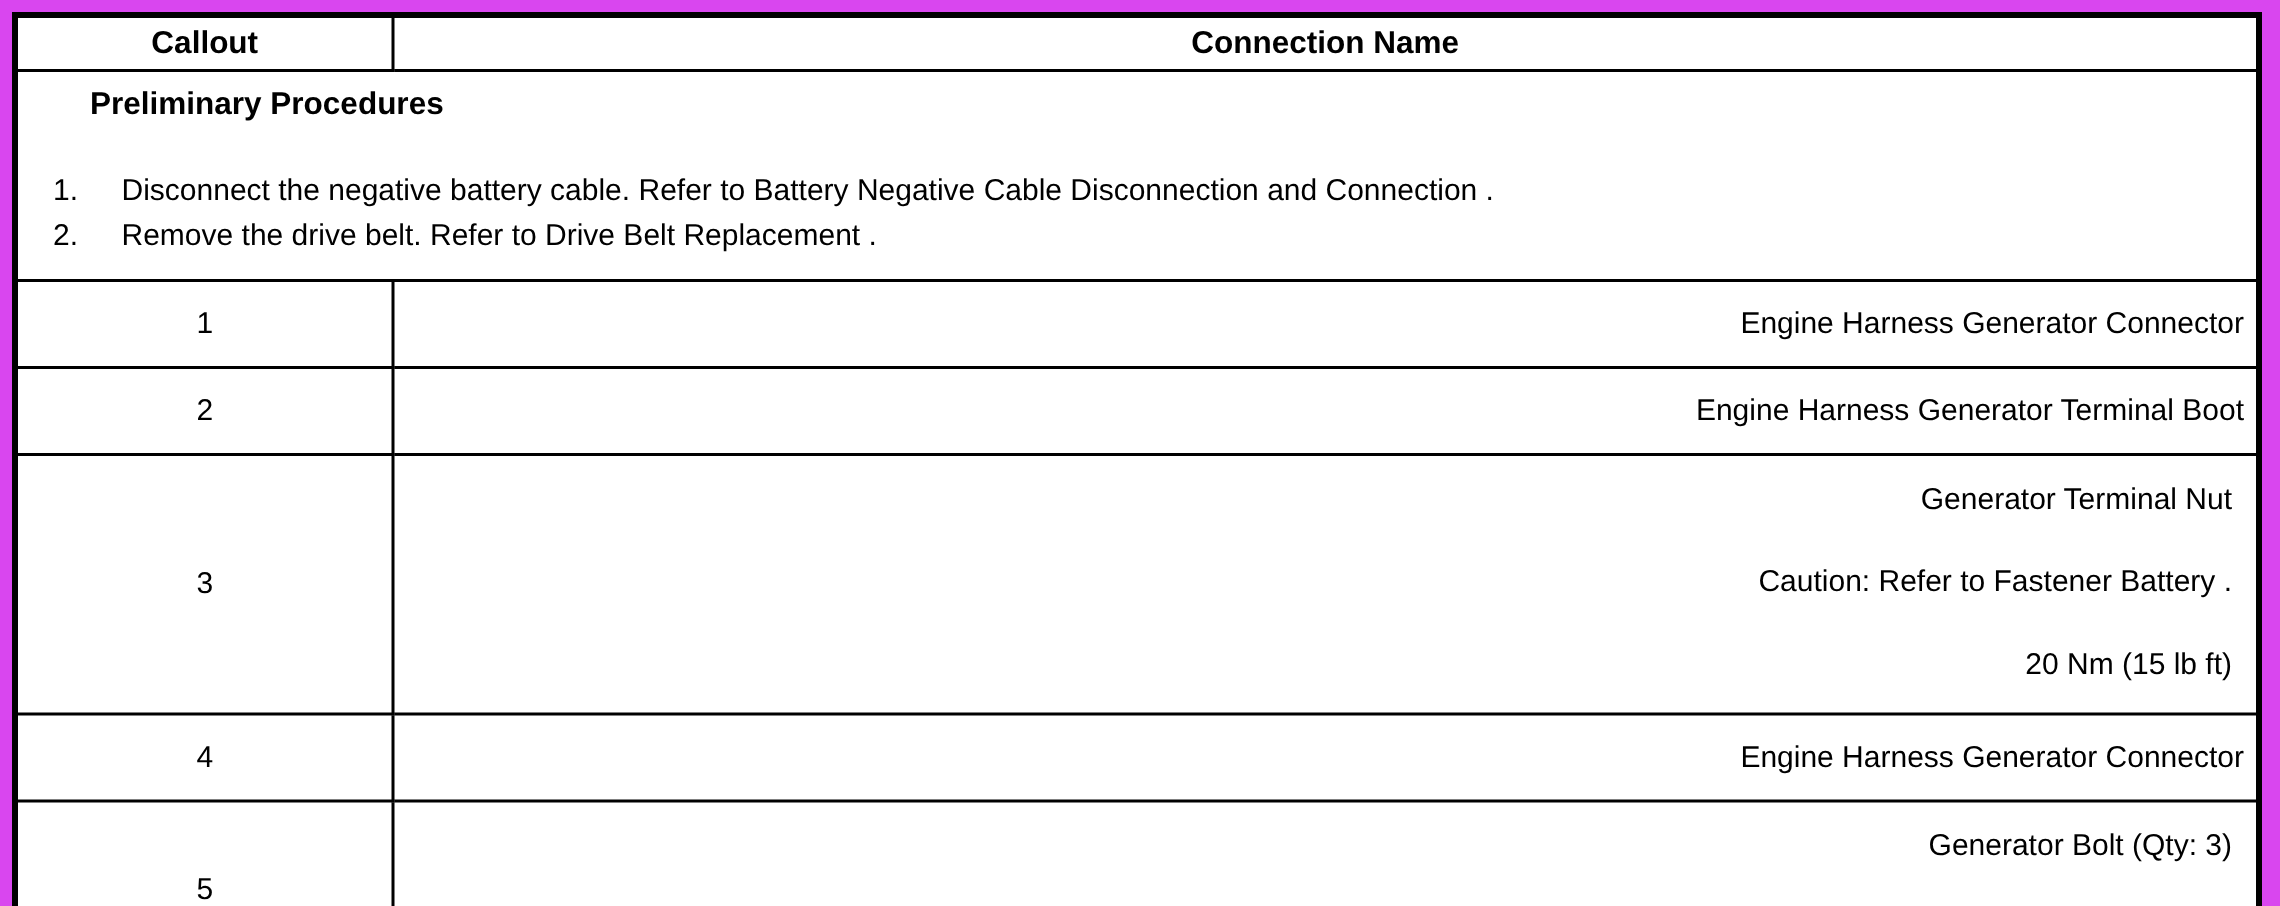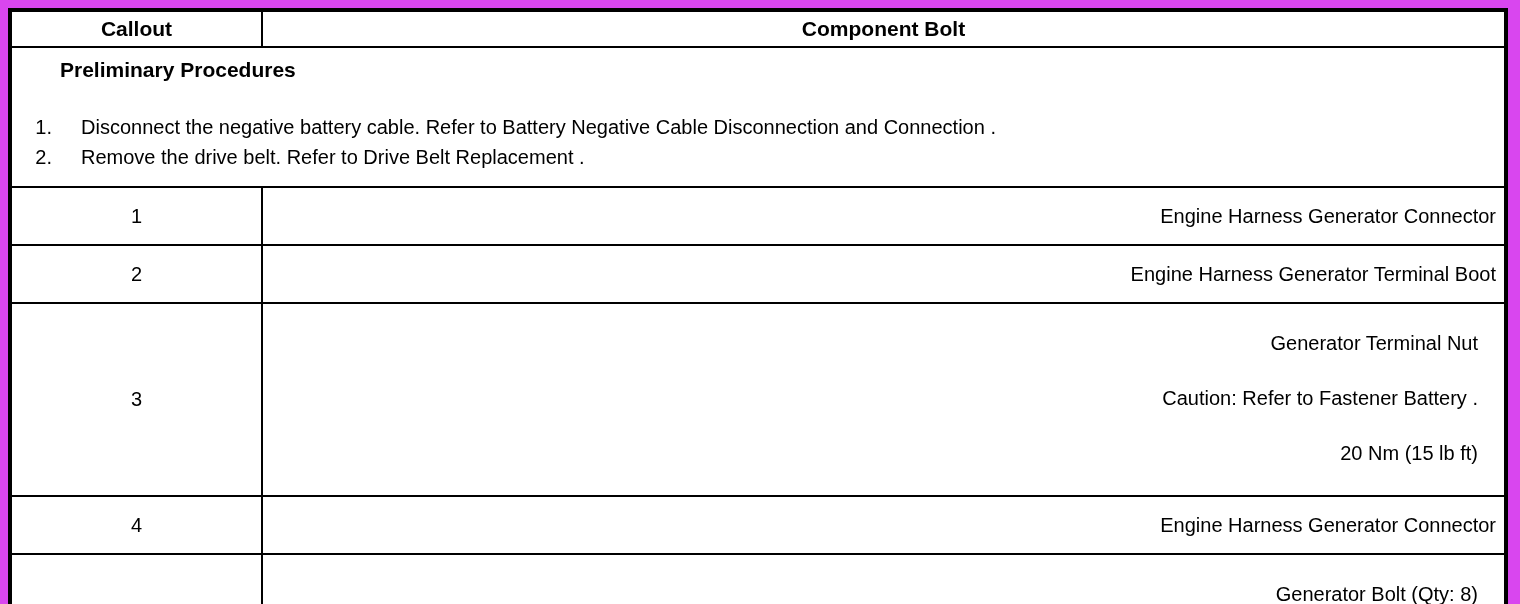--- a/index.html
+++ b/index.html
@@ -53,21 +53,21 @@
   }
   td.name-cell {
     text-align: right;
     padding: 8px 8px 8px 6px;
     line-height: 24px;
   }
   tr.r-single td { height: 40px; }
 
   
   td.name-cell p {
-    margin: 18px;
+    margin: 8px;
     line-height: 22px;
   }
   td.name-cell p + p {
     margin-top: 33px;
   }
   td.name-cell.pad-tall {
     padding-top: 10px;
     padding-bottom: 13px;
   }
   .b { font-weight: normal; }
@@ -104,21 +104,21 @@
 
 <div class="page">
   <table class="callout-table">
     <colgroup>
       <col class="col-callout">
       <col class="col-name">
     </colgroup>
     <thead>
       <tr>
         <th>Callout</th>
-        <th>Component Bolt</th>
+        <th>Connection Name</th>
       </tr>
     </thead>
     <tbody>
       <tr>
         <td colspan="2" class="prelim-cell">
           <div class="prelim-title">Preliminary Procedures</div>
           <div class="step">
             <span class="step-num">1.</span>
             <span class="step-text">Disconnect the negative battery cable. Refer to Battery Negative Cable Disconnection and Connection .</span>
           </div>
@@ -149,20 +149,20 @@
       </tr>
 
       <tr class="r-single">
         <td class="callout-cell">4</td>
         <td class="name-cell">Engine Harness Generator Connector</td>
       </tr>
 
       <tr>
         <td class="callout-cell">5</td>
         <td class="name-cell pad-tall">
-          <p>Generator Bolt (Qty: 8)</p>
+          <p>Generator Bolt (Qty: 3)</p>
           <p class="b">22 Nm (16 lb ft)</p>
         </td>
       </tr>
 
     </tbody>
   </table>
 </div>
 
 </body></html>

